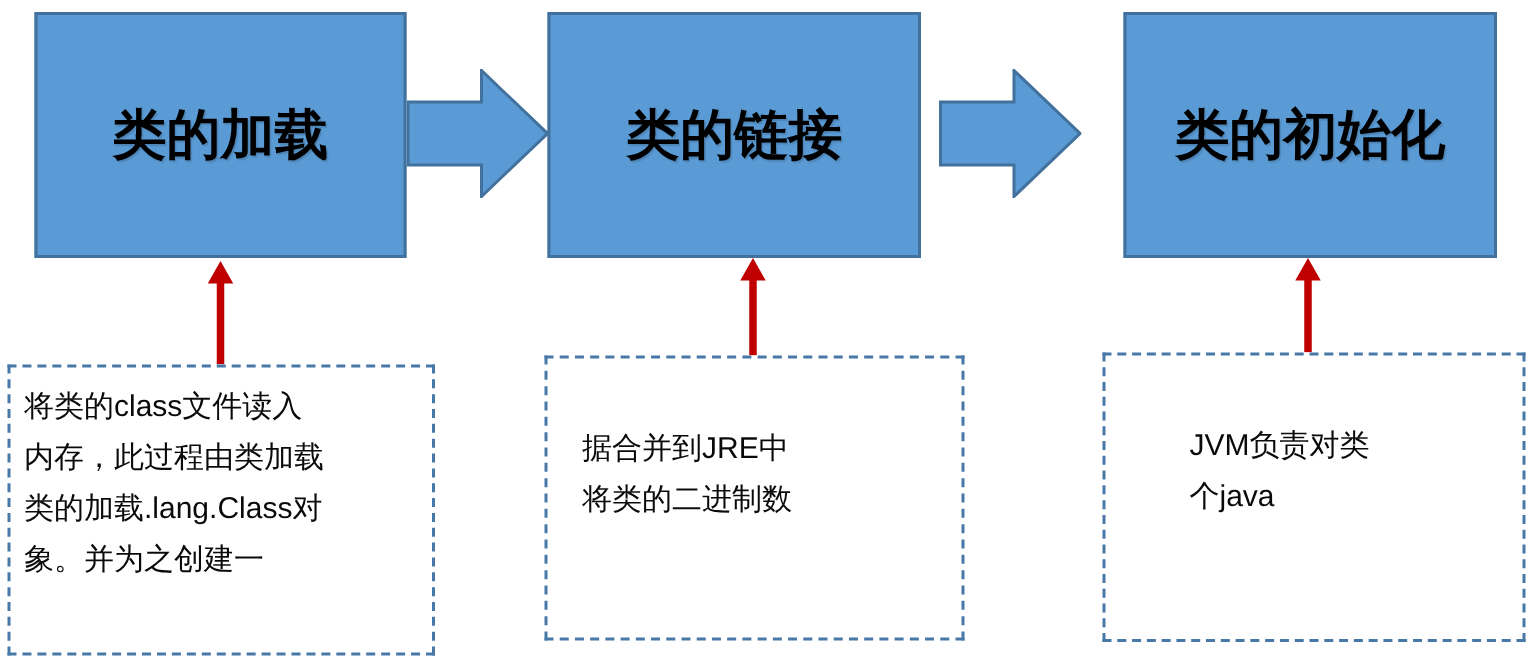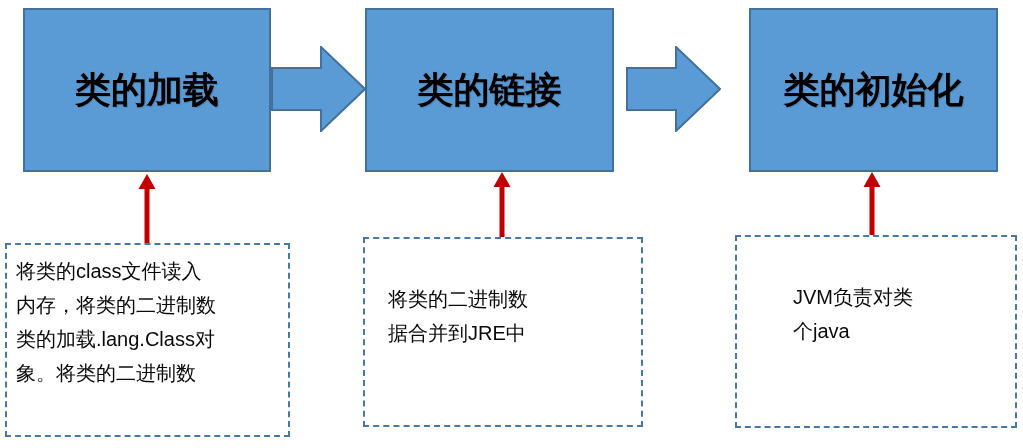--- a/index.html
+++ b/index.html
@@ -80,28 +80,28 @@
   </svg>
   <svg class="up-arrow r1" viewBox="0 0 18 65" preserveAspectRatio="none" aria-hidden="true">
     <polygon points="9,0 17.5,15 11.5,15 11.5,65 6.5,65 6.5,15 0.5,15"></polygon>
   </svg>
   <svg class="up-arrow r2" viewBox="0 0 18 63" preserveAspectRatio="none" aria-hidden="true">
     <polygon points="9,0 17.5,15 11.5,15 11.5,63 6.5,63 6.5,15 0.5,15"></polygon>
   </svg>
 
   <div class="desc-box d0">
     <div class="desc-line">将类的class文件读入</div>
-    <div class="desc-line">内存，将类的二进制数</div>
+    <div class="desc-line">内存，此过程由类加载</div>
     <div class="desc-line">类的加载.lang.Class对</div>
-    <div class="desc-line">象。将类的二进制数</div>
+    <div class="desc-line">象。并为之创建一</div>
   </div>
 
   <div class="desc-box d1">
+    <div class="desc-line">据合并到JRE中</div>
     <div class="desc-line">将类的二进制数</div>
-    <div class="desc-line">据合并到JRE中</div>
   </div>
 
   <div class="desc-box d2">
     <div class="desc-line">JVM负责对类</div>
     <div class="desc-line">个java</div>
   </div>
 
 </div>
 
 </body></html>

